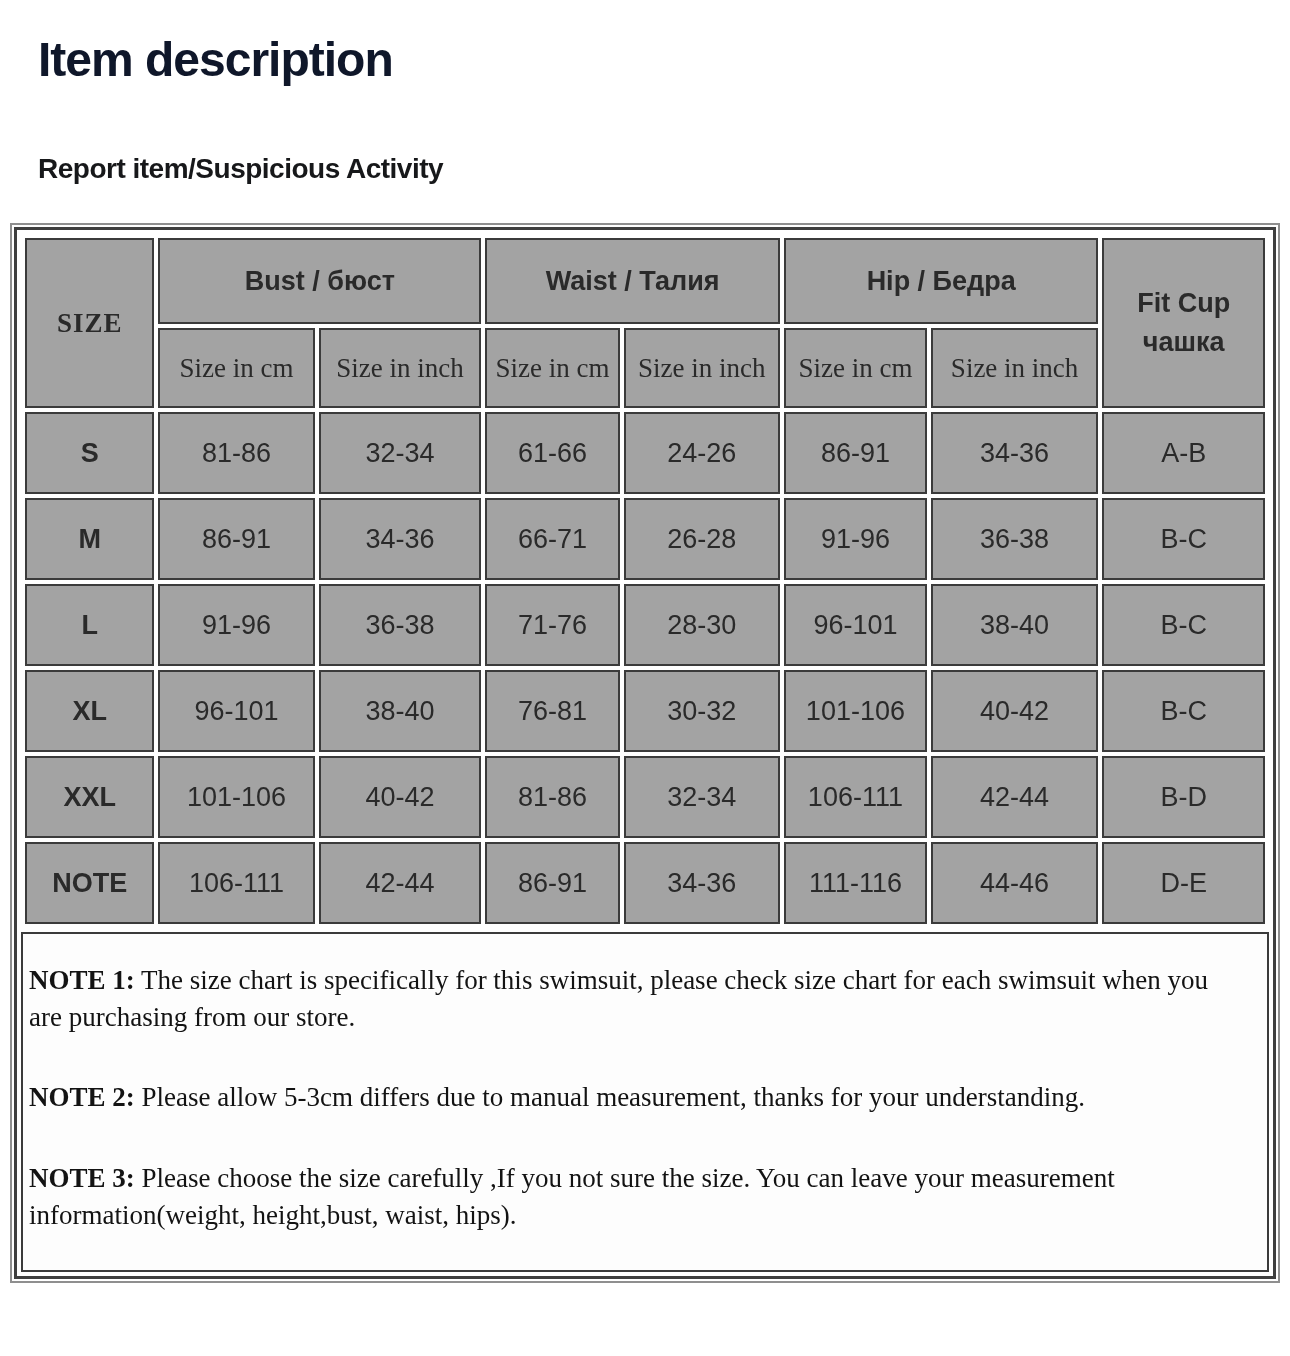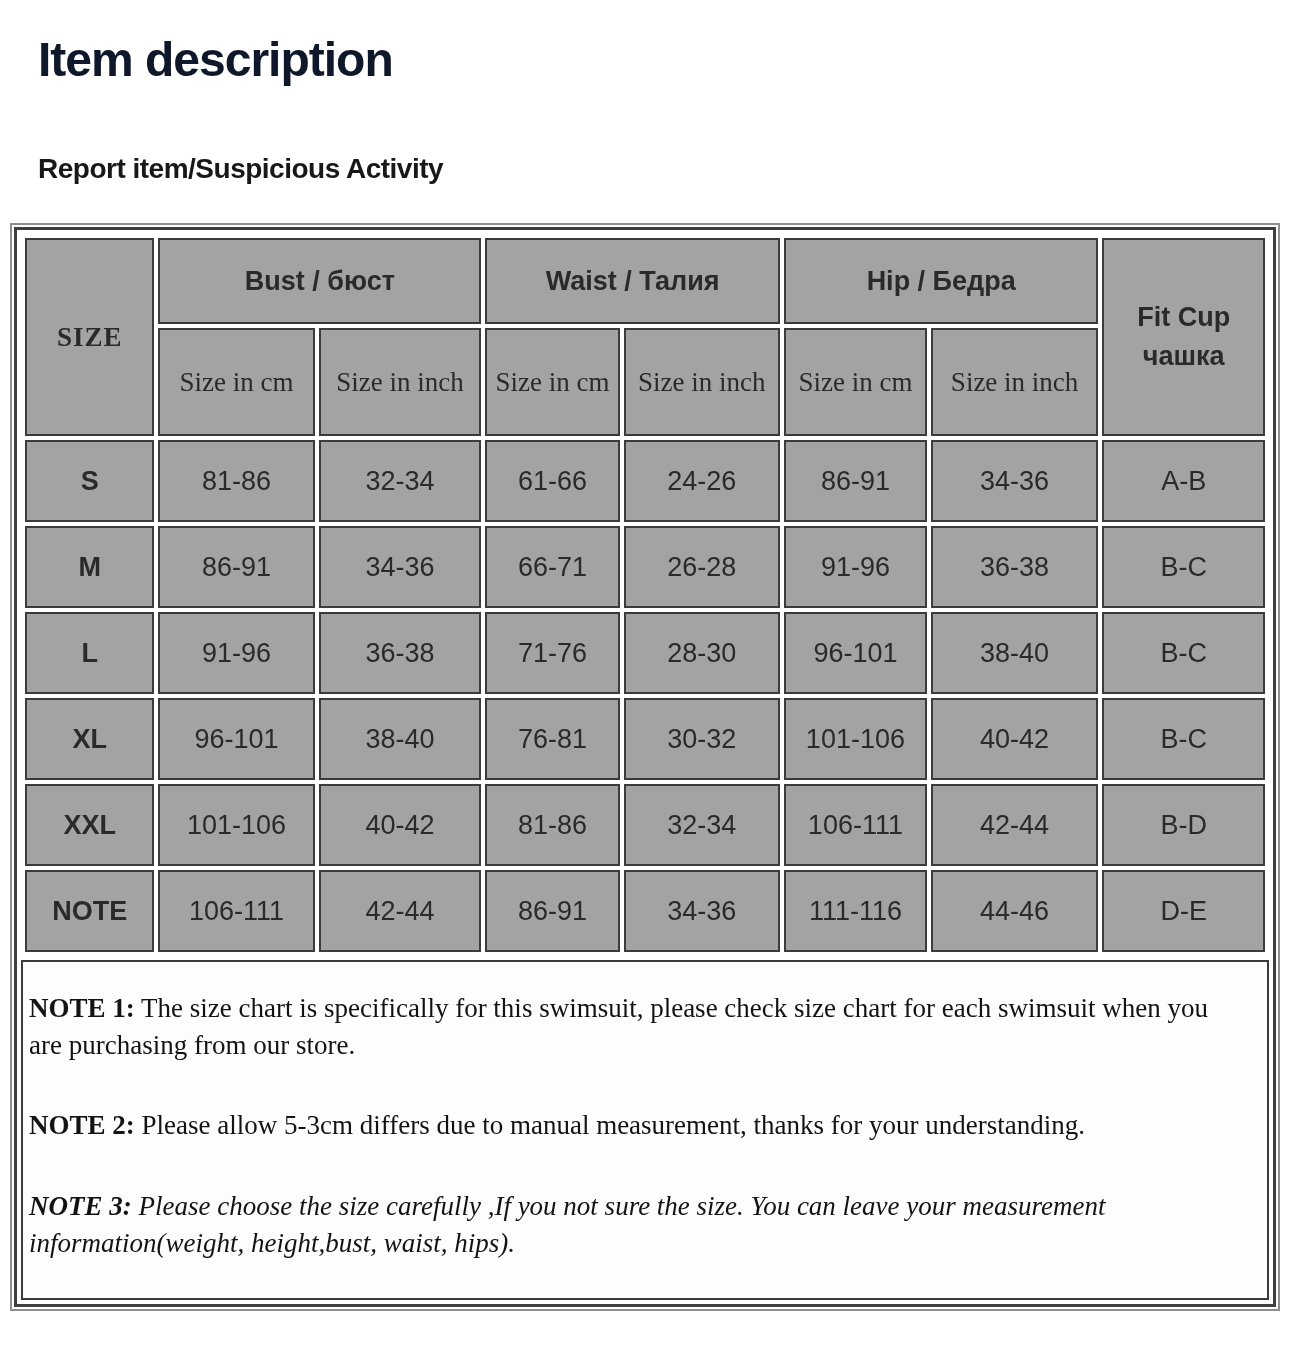--- a/index.html
+++ b/index.html
@@ -45,21 +45,21 @@
     box-sizing: border-box;
     border: 2px solid #3b3b3b;
     background: #a3a3a3;
     text-align: center;
     vertical-align: middle;
     overflow: hidden;
     font-size: 27px;
     color: #2a2a2a;
   }
   tr.group-row { height: 86px; }
-  tr.sub-row   { height: 108px; }
+  tr.sub-row   { height: 80px; }
   tbody tr     { height: 82px; }
 
   td.teal   { background: var(--teal, #2bcbc8); }
   td.orange { background: var(--orange, #f5a12b); }
 
   td.corner {
     font-family: "Liberation Serif", serif;
     font-weight: 700;
     font-size: 29px;
     letter-spacing: 1px;
@@ -95,21 +95,21 @@
     background: #fdfdfd;
     padding: 28px 30px 4px 6px;
     font-family: "Liberation Serif", serif;
     font-size: 27px;
     color: #131313;
   }
   .notes p {
     margin: 0 0 44px 0;
     line-height: 1.36;
   }
-  .notes p:last-child { margin-bottom: 32px; font-style: italic; }
+  .notes p:last-child { margin-bottom: 32px; }
   .note-label { font-weight: 700; }
 </style>
 </head>
 <body>
 
 <h1 class="page-title">Item description</h1>
 <h2 class="page-subtitle">Report item/Suspicious Activity</h2>
 
 <div class="frame">
   <div class="frame-inner">

